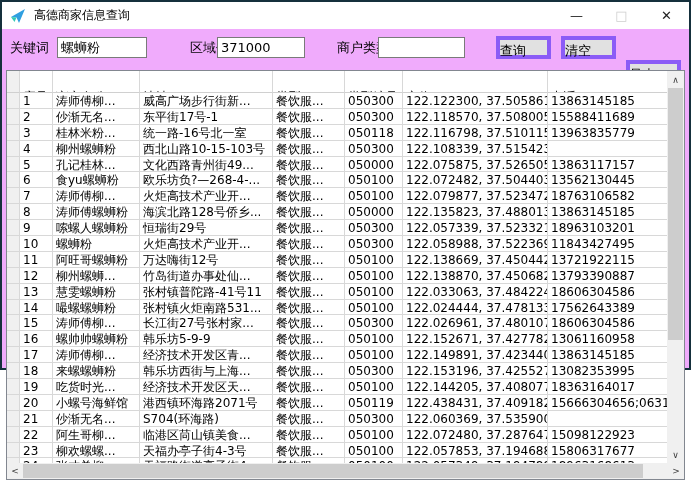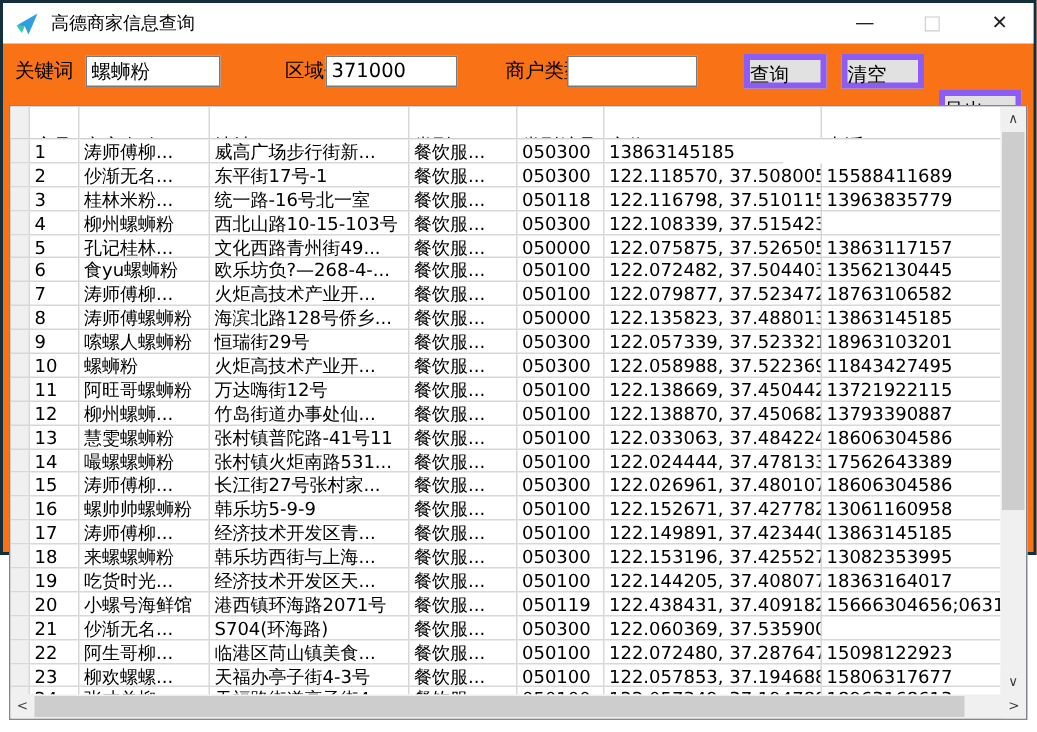--- a/index.html
+++ b/index.html
@@ -1,20 +1,20 @@
 <!DOCTYPE html>
 <html><head>
 <meta charset="utf-8">
 <style>
   * { margin:0; padding:0; box-sizing:border-box; }
   html,body { width:691px; height:488px; overflow:hidden; }
   body { font-family:"DejaVu Sans","Liberation Sans",sans-serif; font-size:12px; color:#000; }
 
   .window { position:absolute; left:0; top:0; width:691px; height:370px;
-            background:#f97316; border:2px solid #15303c; }
+            background:#f0abfc; border:2px solid #15303c; }
 
   
   .titlebar { position:absolute; left:0; top:0; width:100%; height:27px;
               background:#ffffff; display:flex; align-items:center; }
   .titlebar .app-icon { width:16px; height:16px; margin:0 8px 0 8px; flex:0 0 auto; }
   .titlebar .title { font-size:12px; color:#000; }
   .caption-btns { position:absolute; right:0; top:0; height:27px; display:flex; }
   .cap-btn { width:45px; height:27px; display:flex; align-items:center; justify-content:center;
              font-size:13px; color:#222; cursor:default; }
   .cap-btn.disabled { color:#cfcfcf; }
@@ -97,20 +97,21 @@
       </div>
     <div class="grid-body">
 
     <div class="grid-row">
           <div class="cell rowhdr"></div>
           <div class="cell col0">1</div>
           <div class="cell col1">涛师傅柳...</div>
           <div class="cell col2">威高广场步行街新...</div>
           <div class="cell col3">餐饮服...</div>
           <div class="cell col4">050300</div>
+          <div class="cell col5">122.122300, 37.505861</div>
           <div class="cell col6">13863145185</div>
         </div>
         <div class="grid-row">
           <div class="cell rowhdr"></div>
           <div class="cell col0">2</div>
           <div class="cell col1">仯渐无名...</div>
           <div class="cell col2">东平街17号-1</div>
           <div class="cell col3">餐饮服...</div>
           <div class="cell col4">050300</div>
           <div class="cell col5">122.118570, 37.508005</div>

